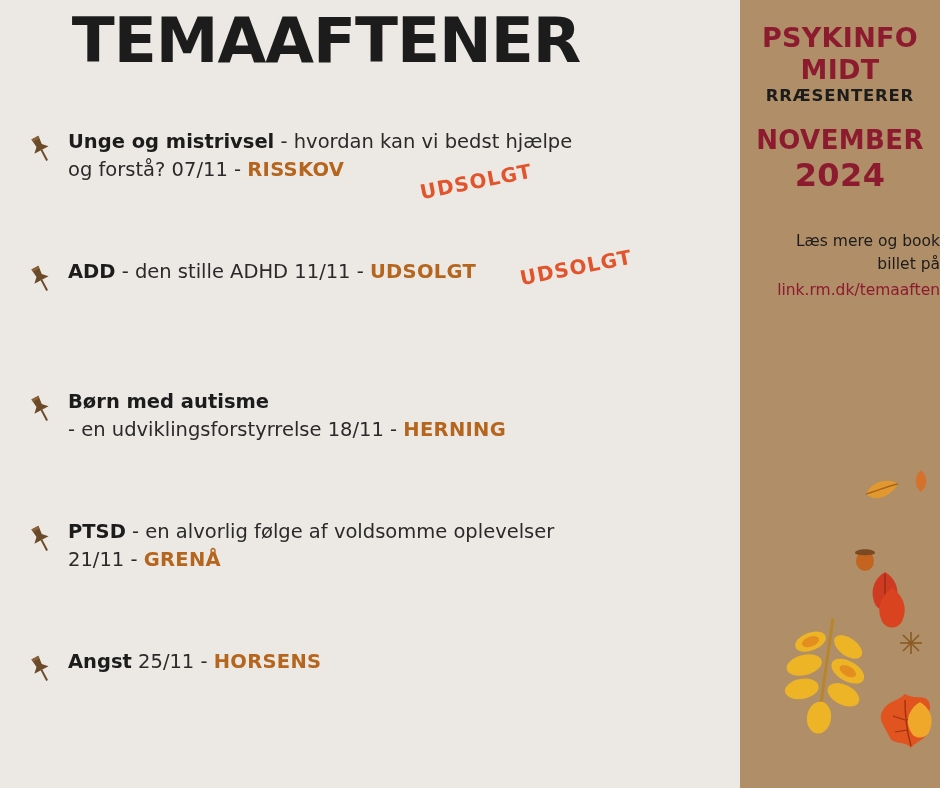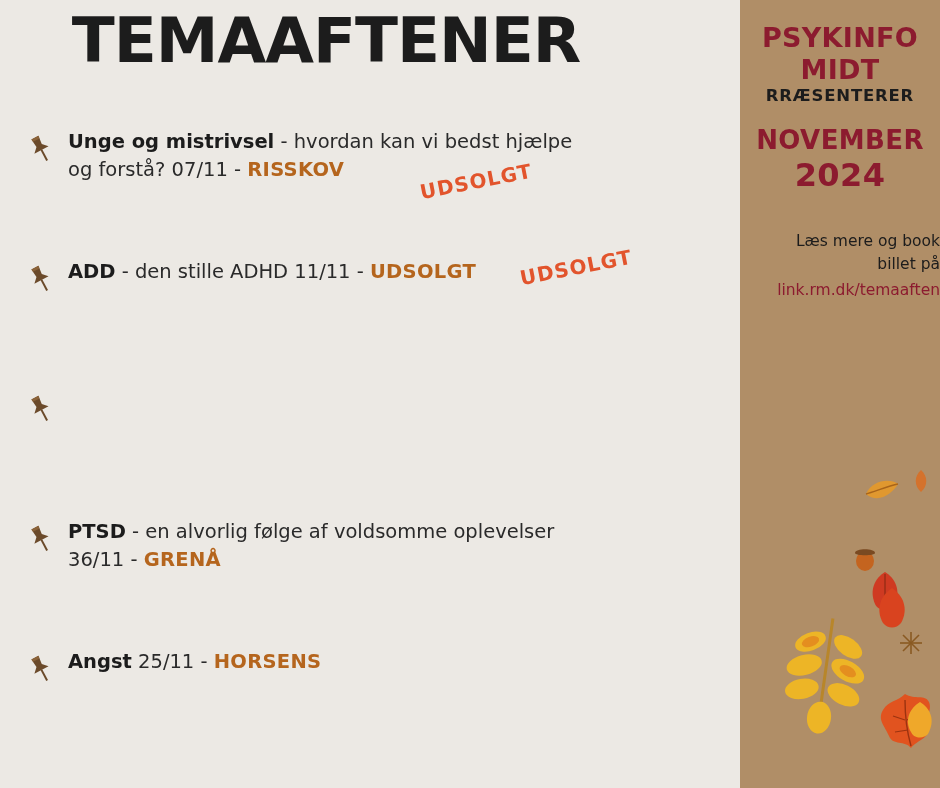--- a/index.html
+++ b/index.html
@@ -193,35 +193,39 @@
       <div class="event" style="min-height:130px;">
         <span class="pin-icon">
           <svg width="34" height="34" viewBox="0 0 34 34">
             <g transform="rotate(-28 17 17)">
               <path d="M13 4 L21 4 L20 13 L25 18 L9 18 L14 13 Z" fill="#6b4a2a"></path>
               <rect x="16" y="18" width="2" height="12" fill="#6b4a2a"></rect>
               <path d="M13 4 L21 4 L20.6 7 L13.4 7 Z" fill="#8a6238"></path>
             </g>
           </svg>
         </span>
+        <div class="event-lines">
+          <span class="ln"><span class="b">Børn med autisme</span></span>
+          <span class="ln"><span> - en udviklingsforstyrrelse 18/11 - </span><span class="city">HERNING</span></span>
+        </div>
       </div>
 
       <div class="event" style="min-height:130px;">
         <span class="pin-icon">
           <svg width="34" height="34" viewBox="0 0 34 34">
             <g transform="rotate(-28 17 17)">
               <path d="M13 4 L21 4 L20 13 L25 18 L9 18 L14 13 Z" fill="#6b4a2a"></path>
               <rect x="16" y="18" width="2" height="12" fill="#6b4a2a"></rect>
               <path d="M13 4 L21 4 L20.6 7 L13.4 7 Z" fill="#8a6238"></path>
             </g>
           </svg>
         </span>
         <div class="event-lines">
           <span class="ln"><span class="b">PTSD</span><span> - en alvorlig følge af voldsomme oplevelser</span></span>
-          <span class="ln"><span>36/11 - </span><span class="city">GRENÅ</span></span>
+          <span class="ln"><span>21/11 - </span><span class="city">GRENÅ</span></span>
         </div>
       </div>
 
       <div class="event" style="min-height:80px;">
         <span class="pin-icon">
           <svg width="34" height="34" viewBox="0 0 34 34">
             <g transform="rotate(-28 17 17)">
               <path d="M13 4 L21 4 L20 13 L25 18 L9 18 L14 13 Z" fill="#6b4a2a"></path>
               <rect x="16" y="18" width="2" height="12" fill="#6b4a2a"></rect>
               <path d="M13 4 L21 4 L20.6 7 L13.4 7 Z" fill="#8a6238"></path>

